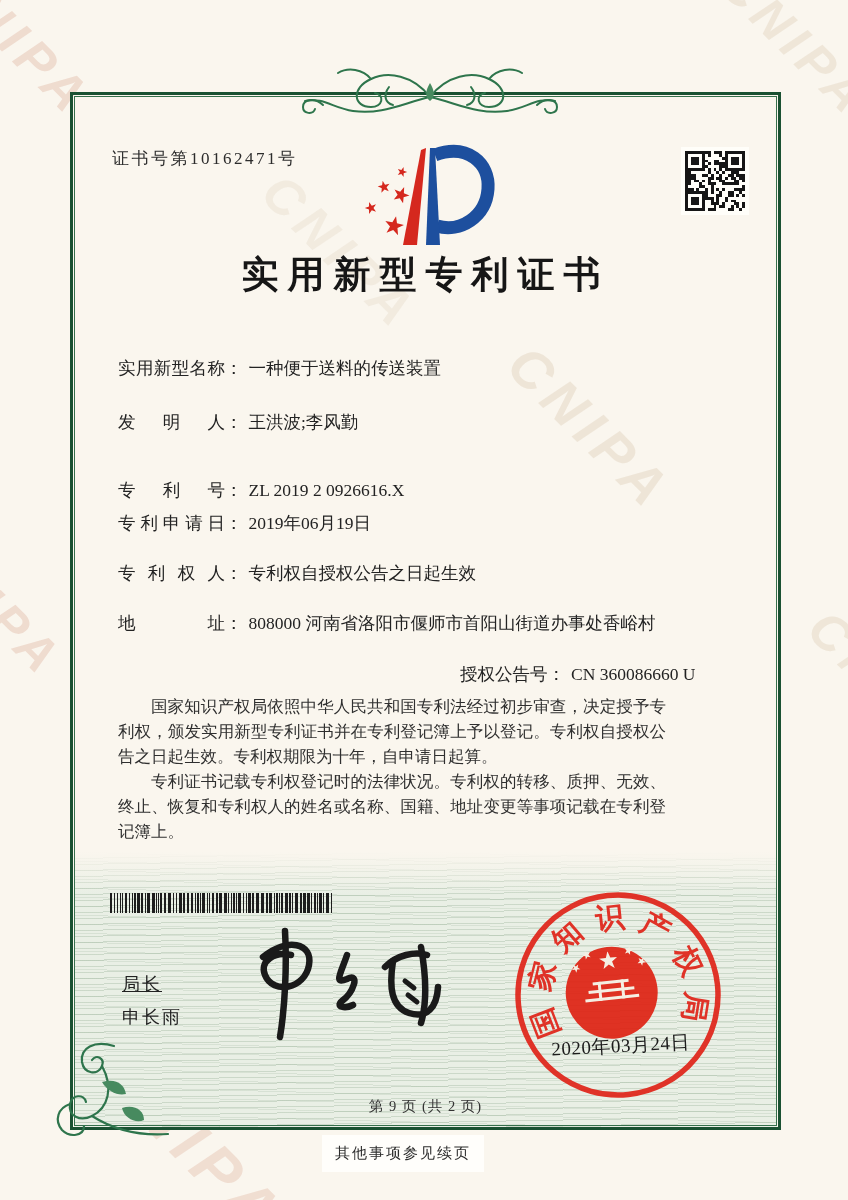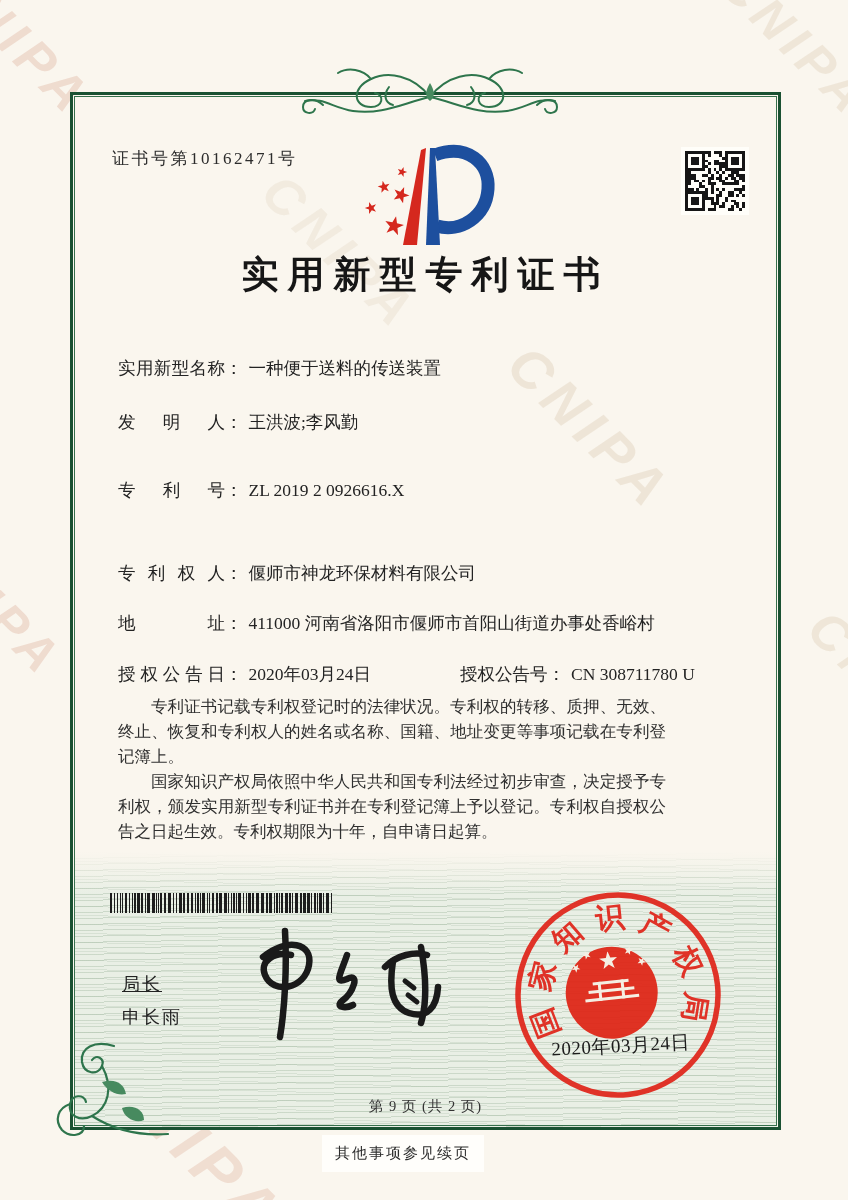--- a/index.html
+++ b/index.html
@@ -389,36 +389,36 @@
 
     <div class="frow r0">
       <span class="ljust">实用新型名称</span><span>：</span><span class="fvalue">一种便于送料的传送装置</span>
     </div>
     <div class="frow r1">
       <span class="ljust">发明人</span><span>：</span><span class="fvalue">王洪波;李风勤</span>
     </div>
     <div class="frow r2">
       <span class="ljust">专利号</span><span>：</span><span class="fvalue">ZL 2019 2 0926616.X</span>
     </div>
+    <div class="frow r3">
+      <span class="ljust">专利申请日</span><span>：</span><span class="fvalue">2019年06月19日</span>
+    </div>
     <div class="frow r4">
-      <span class="ljust">专利权人</span><span>：</span><span class="fvalue">偃师市神龙环保材料有限公司</span>
+      <span class="ljust">专利权人</span><span>：</span><span class="fvalue">专利权自授权公告之日起生效</span>
     </div>
     <div class="frow r5">
-      <span class="ljust">地址</span><span>：</span><span class="fvalue">411000 河南省洛阳市偃师市首阳山街道办事处香峪村</span>
-    </div>
-    <div class="frow r6">
-      <span class="ljust">授权公告日</span><span>：</span><span class="fvalue">2020年03月24日</span>
+      <span class="ljust">地址</span><span>：</span><span class="fvalue">808000 河南省洛阳市偃师市首阳山街道办事处香峪村</span>
     </div>
     <div class="grant-no">
-      <span>授权公告号</span><span>：</span><span class="fvalue">CN 308711780 U</span>
+      <span>授权公告号</span><span>：</span><span class="fvalue">CN 360086660 U</span>
     </div>
 
     <div class="paras">
+      <p>国家知识产权局依照中华人民共和国专利法经过初步审查，决定授予专利权，颁发实用新型专利证书并在专利登记簿上予以登记。专利权自授权公告之日起生效。专利权期限为十年，自申请日起算。</p>
       <p>专利证书记载专利权登记时的法律状况。专利权的转移、质押、无效、终止、恢复和专利权人的姓名或名称、国籍、地址变更等事项记载在专利登记簿上。</p>
-      <p>国家知识产权局依照中华人民共和国专利法经过初步审查，决定授予专利权，颁发实用新型专利证书并在专利登记簿上予以登记。专利权自授权公告之日起生效。专利权期限为十年，自申请日起算。</p>
     </div>
 
     <div class="barcode" id="barcode">
         <div class="bar" style="width: 2px; margin-right: 2px;"></div>
         <div class="bar" style="width: 1px; margin-right: 2px;"></div>
         <div class="bar" style="width: 1px; margin-right: 2px;"></div>
         <div class="bar" style="width: 1px; margin-right: 1px;"></div>
         <div class="bar" style="width: 1px; margin-right: 2px;"></div>
         <div class="bar" style="width: 2px; margin-right: 2px;"></div>
         <div class="bar" style="width: 1px; margin-right: 2px;"></div>

